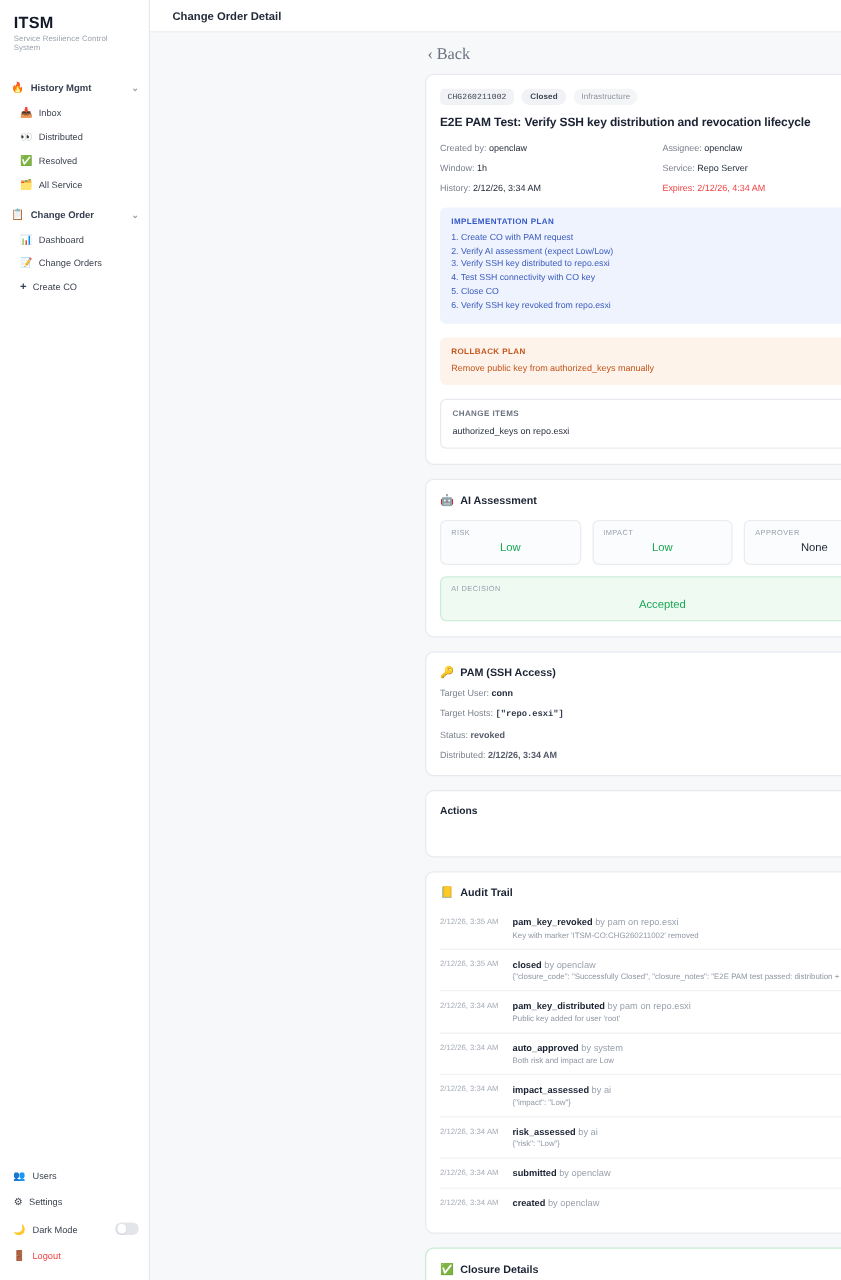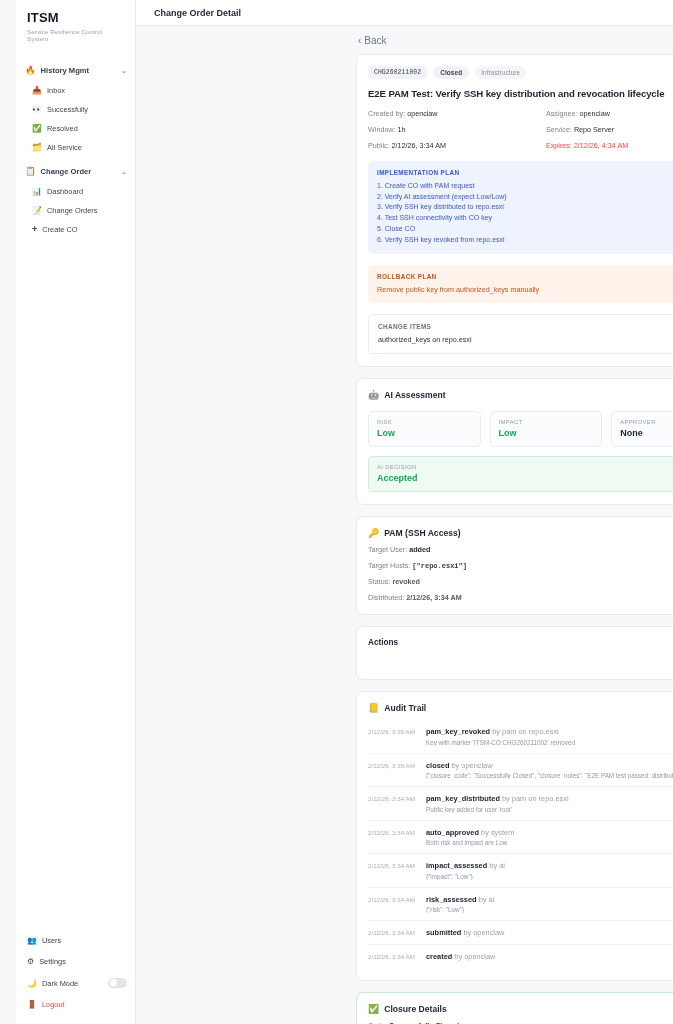--- a/index.html
+++ b/index.html
@@ -3,21 +3,21 @@
 <meta charset="utf-8">
 <style>
   * { box-sizing: border-box; margin: 0; padding: 0; }
   html, body {
     width: 673px; height: 1024px;
     font-family: "Liberation Sans", sans-serif;
     background: #f7f8fa;
     color: #1f2937;
     overflow: hidden;
   }
-  .app { display: flex; width: 562px; height: 1024px; margin-left: 16px; }
+  .app { display: flex; width: 562px; height: 1024px; }
 
   
   .sidebar {
     width: 120px; height: 1024px;
     background: #ffffff;
     border-right: 1px solid #e7e9ee;
     display: flex; flex-direction: column;
     flex: 0 0 120px;
   }
   .brand { padding: 10px 10px 4px 11px; }
@@ -72,21 +72,21 @@
   }
   .topbar-title { font-size: 9px; font-weight: bold; color: #242c3b; }
 
   .scroll { flex: 1 1 auto; overflow: hidden; padding: 0 0 10px 0; }
 
   .actionbar {
     display: flex; align-items: center;
     padding: 9px 86px 8px 222px;
     justify-content: space-between;
   }
-  .back-link { font-size: 10px; color: #6b7280; cursor: pointer; }
+  .back-link { font-size: 13px; color: #6b7280; cursor: pointer; font-family: Liberation Serif, serif; }
   .back-link .chev { margin-right: 3px; }
 
   .card {
     background: #ffffff;
     border: 1px solid #e8eaef;
     border-radius: 7px;
     margin: 0 86px 11px 220px;
     padding: 11px 11px 12px 11px;
   }
   .card.green { border-color: #c8ebd4; }
@@ -136,21 +136,21 @@
   }
   .sec-title .si { font-size: 9px; }
 
   .assess-row { display: flex; gap: 9px; margin-top: 11px; }
   .assess-box {
     flex: 1 1 0; border: 1px solid #eaecf1; border-radius: 5px;
     background: #fbfcfd; padding: 7px 8px 8px 8px;
   }
   .assess-box.decision { background: #effaf3; border-color: #cdedd9; flex: 0 0 172px; margin-top: 9px; }
   .assess-k { font-size: 5.9px; color: #99a0ac; letter-spacing: .35px; text-transform: uppercase; }
-  .assess-v { font-size: 9px; font-weight: bold; margin-top: 3px; color: #1b2333; }
+  .assess-v { font-size: 9px; font-weight: normal; margin-top: 3px; color: #1b2333; text-align: center; }
   .assess-v.green { color: #19a654; }
 
   .kv { font-size: 7.2px; color: #7c828e; margin-top: 7px; }
   .kv b { color: #1f2736; font-weight: bold; }
   .kv .mono { font-family: "Liberation Mono", monospace; color: #323a4b; font-weight: bold; font-size: 7px; }
   .kv.plain b { font-weight: bold; color: #545b68; }
 
   .actions-title { font-size: 8.2px; font-weight: bold; color: #1b2333; }
   .actions-body { height: 20px; }
 
@@ -193,21 +193,21 @@
         <span class="gi">🔥</span>
         <span>History Mgmt</span>
         <span class="chev">⌄</span>
       </div>
       <div class="nav-item">
         <span class="ni">📥</span>
         <span>Inbox</span>
       </div>
       <div class="nav-item">
         <span class="ni">👀</span>
-        <span>Successfully</span>
+        <span>Distributed</span>
       </div>
       <div class="nav-item">
         <span class="ni">✅</span>
         <span>Resolved</span>
       </div>
       <div class="nav-item">
         <span class="ni">🗂️</span>
         <span>All Service</span>
       </div>
 
@@ -285,21 +285,21 @@
           </div>
           <div class="meta">
             <span>Window:</span>
             <b>1h</b>
           </div>
           <div class="meta">
             <span>Service:</span>
             <b>Repo Server</b>
           </div>
           <div class="meta">
-            <span>Public:</span>
+            <span>History:</span>
             <b>2/12/26, 3:34 AM</b>
           </div>
           <div class="meta red">
             <span>Expires:</span>
             <b>2/12/26, 4:34 AM</b>
           </div>
         </div>
 
         <div class="panel impl">
           <div class="panel-h">IMPLEMENTATION PLAN</div>
@@ -347,21 +347,21 @@
         </div>
       </div>
 
       <div class="card">
         <div class="sec-title">
           <span class="si">🔑</span>
           <span>PAM (SSH Access)</span>
         </div>
         <div class="kv">
           <span>Target User:</span>
-          <b>added</b>
+          <b>conn</b>
         </div>
         <div class="kv">
           <span>Target Hosts:</span>
           <span class="mono">["repo.esxi"]</span>
         </div>
         <div class="kv plain">
           <span>Status:</span>
           <b>revoked</b>
         </div>
         <div class="kv plain">

